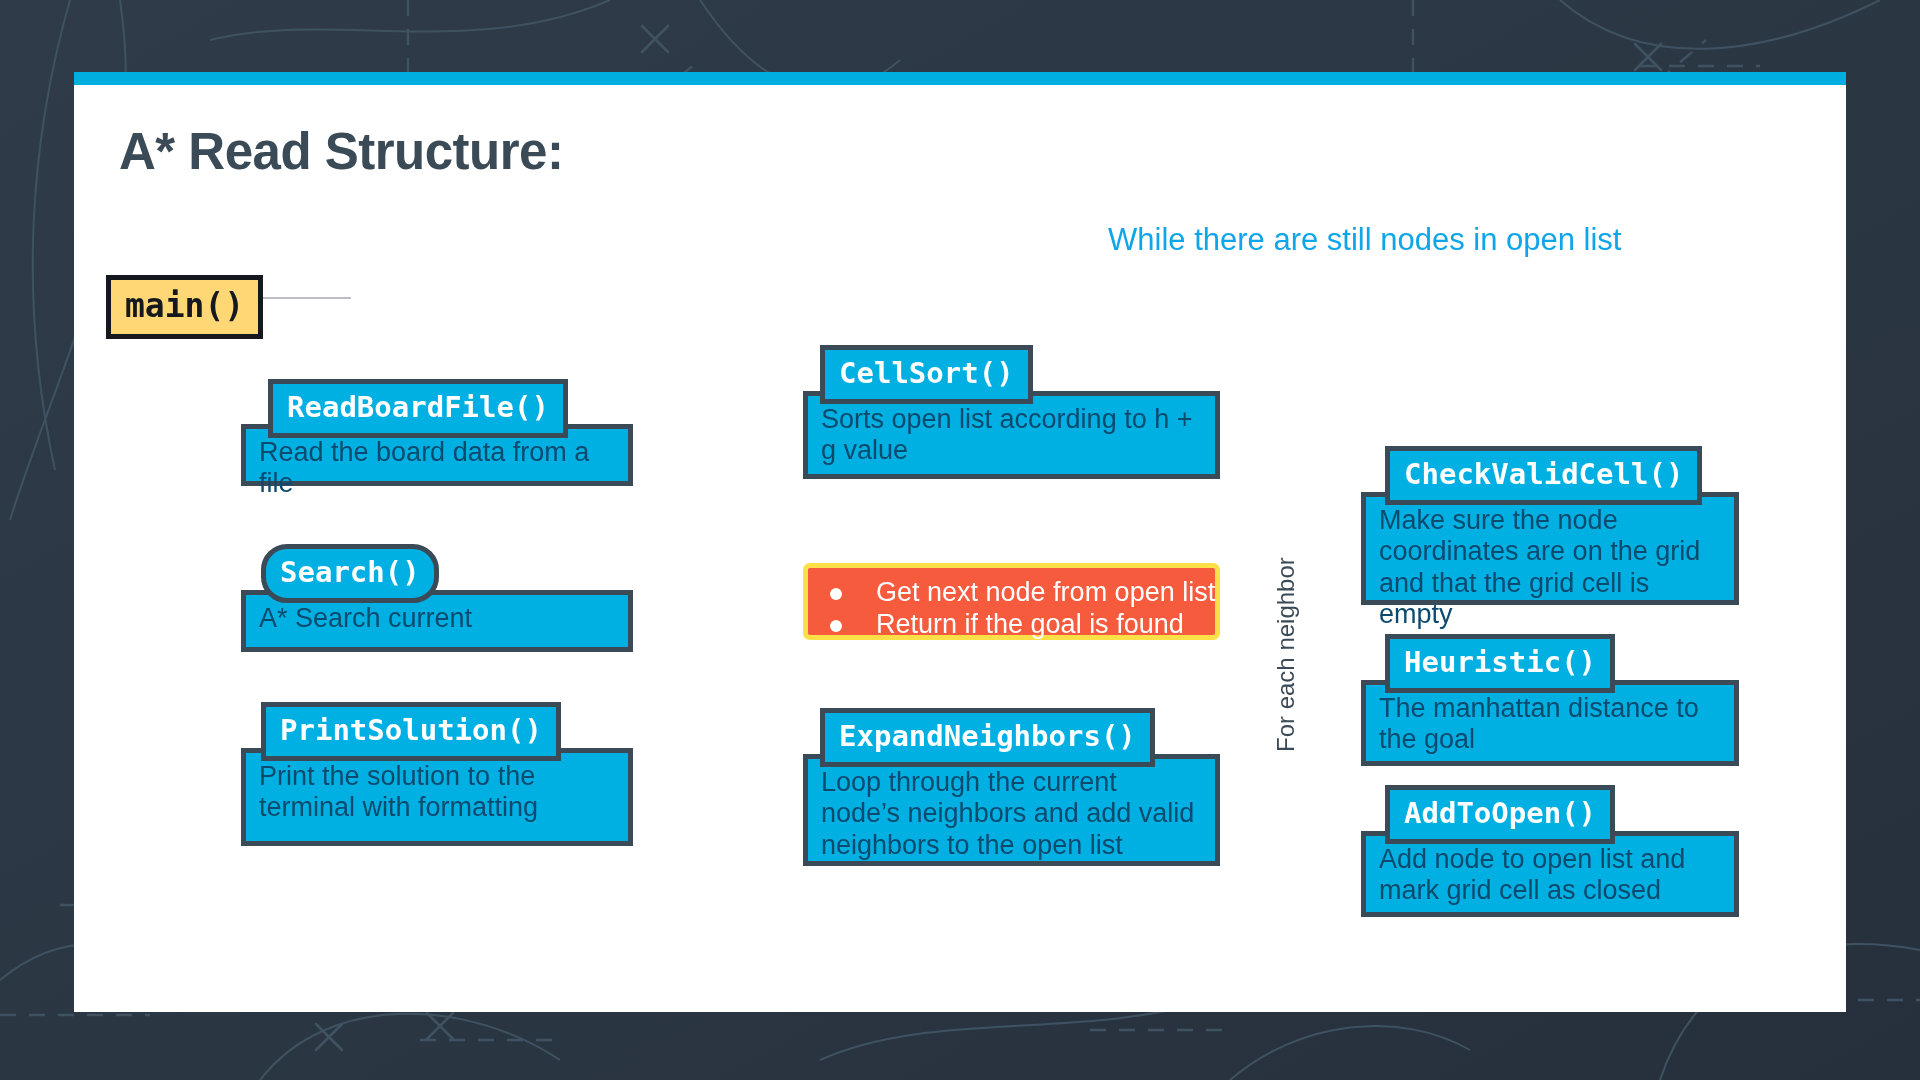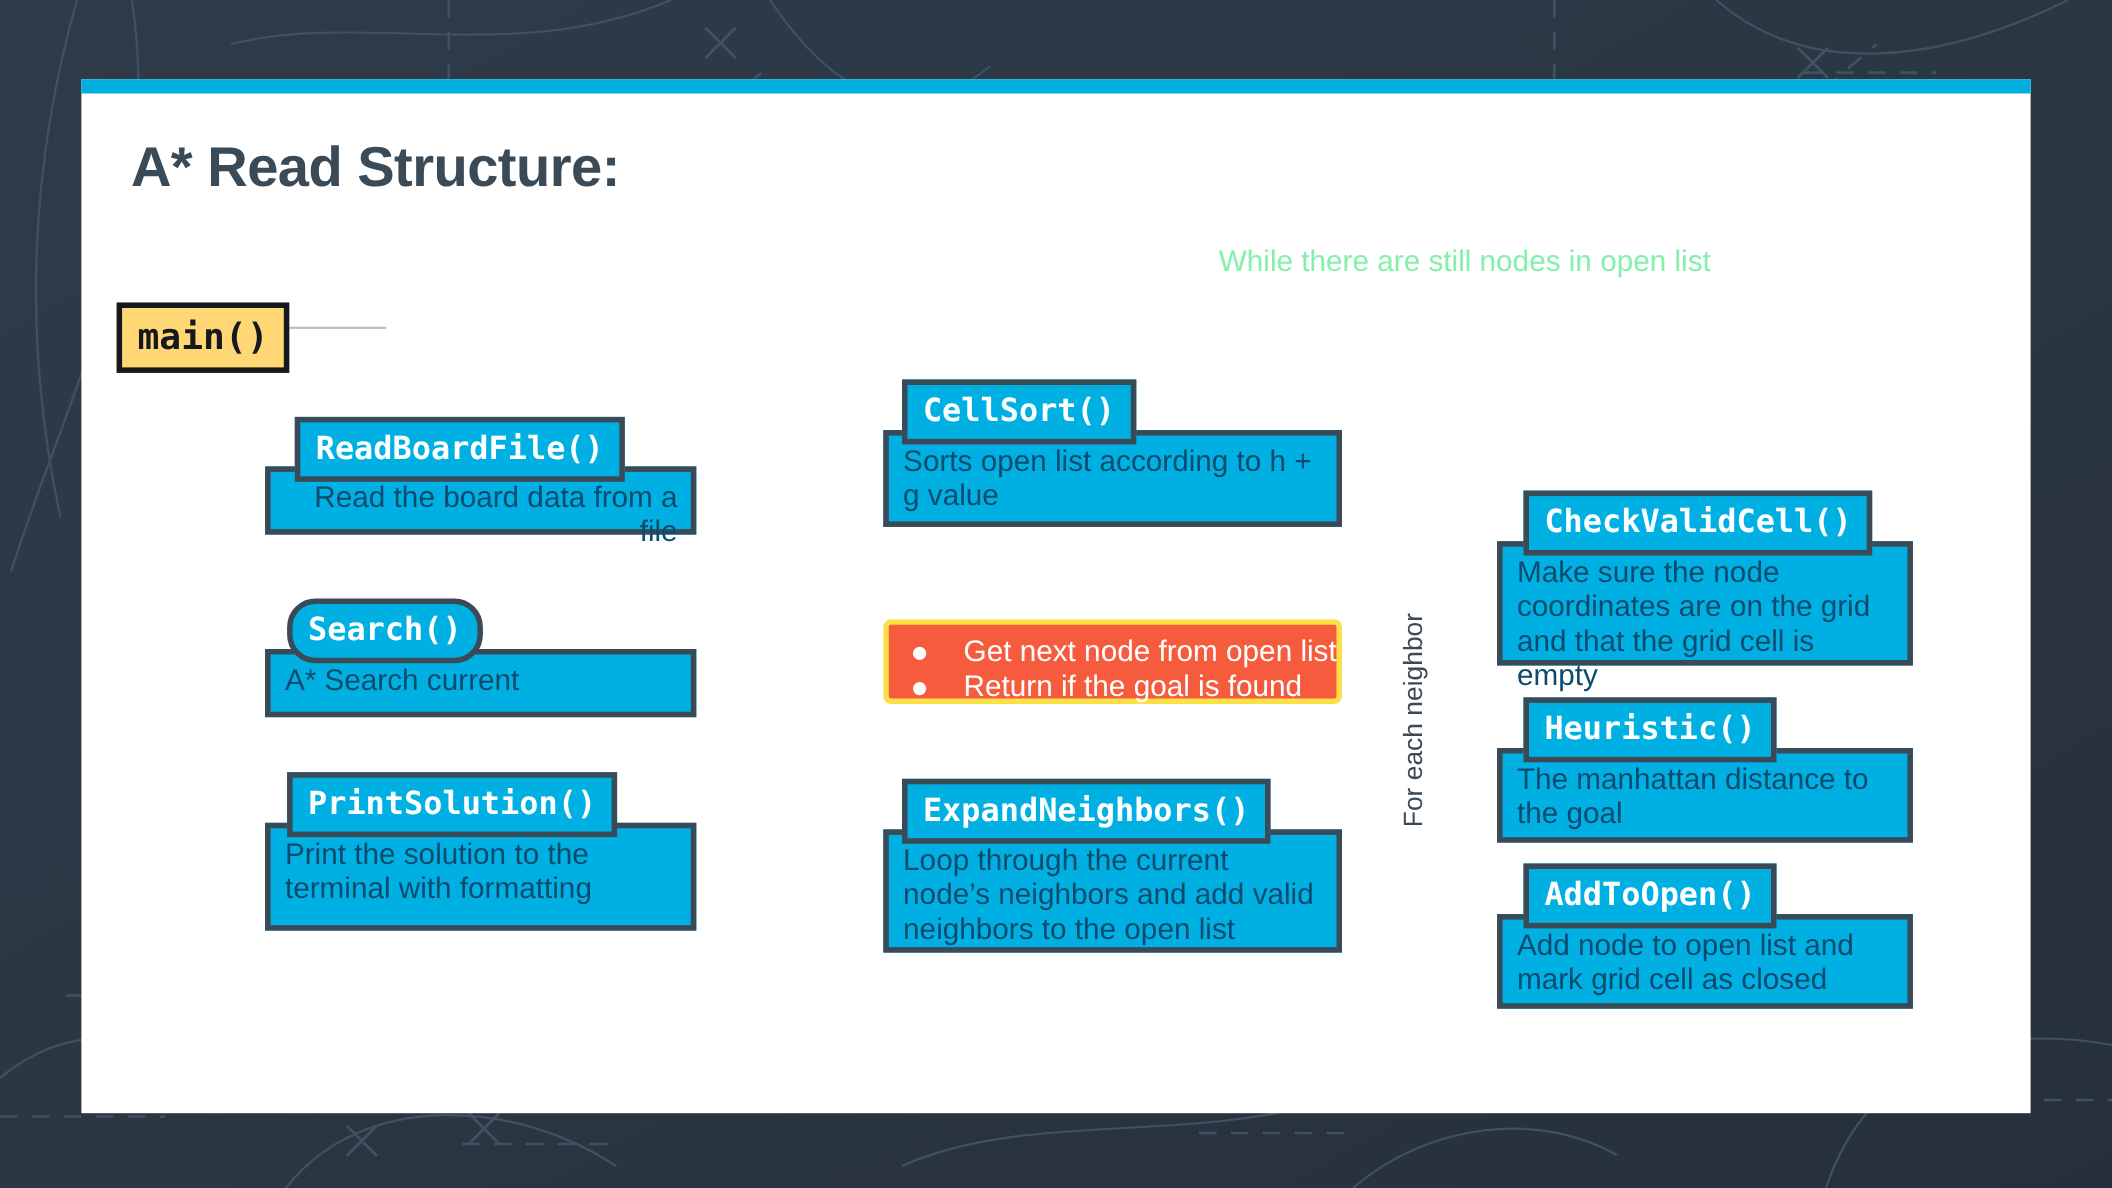--- a/index.html
+++ b/index.html
@@ -116,22 +116,22 @@
     font-size: 24px;
     white-space: nowrap;
     transform-origin: 0 0;
     transform: rotate(-90deg);
     z-index: 3;
   }
 
   
   .loop-caption {
     position: absolute;
-    color: #86efac;
-    font-size: 27px;
+    color: #0ea5e9;
+    font-size: 31px;
     white-space: nowrap;
     z-index: 4;
   }
 
   
   .wires { position: absolute; inset: 0; z-index: 1; pointer-events: none; }
 </style>
 </head>
 <body>
 
@@ -233,21 +233,21 @@
       <path d="M 965 865 L 965 955"></path>
     </g>
   </svg>
 
   <div class="loop-caption" style="left: 1108px; top: 222px;">While there are still nodes in open list</div>
 
   <div class="mainbox" style="left:106px; top:275px;">main()</div>
 
   <div class="fn">
     <div class="fn-head" style="left:268px; top:379px;">ReadBoardFile()</div>
-    <div class="fn-body" style="left:241px; top:424px; width:392px; height:62px;text-align:right;">Read the board data from a file</div>
+    <div class="fn-body" style="left:241px; top:424px; width:392px; height:62px;">Read the board data from a file</div>
   </div>
 
   <div class="fn">
     <div class="fn-head" style="left:261px; top:544px;border-radius:26px;">Search()</div>
     <div class="fn-body" style="left:241px; top:590px; width:392px; height:62px;">A* Search current</div>
   </div>
 
   <div class="fn">
     <div class="fn-head" style="left:261px; top:702px;">PrintSolution()</div>
     <div class="fn-body" style="left:241px; top:748px; width:392px; height:98px;">Print the solution to the terminal with formatting</div>

